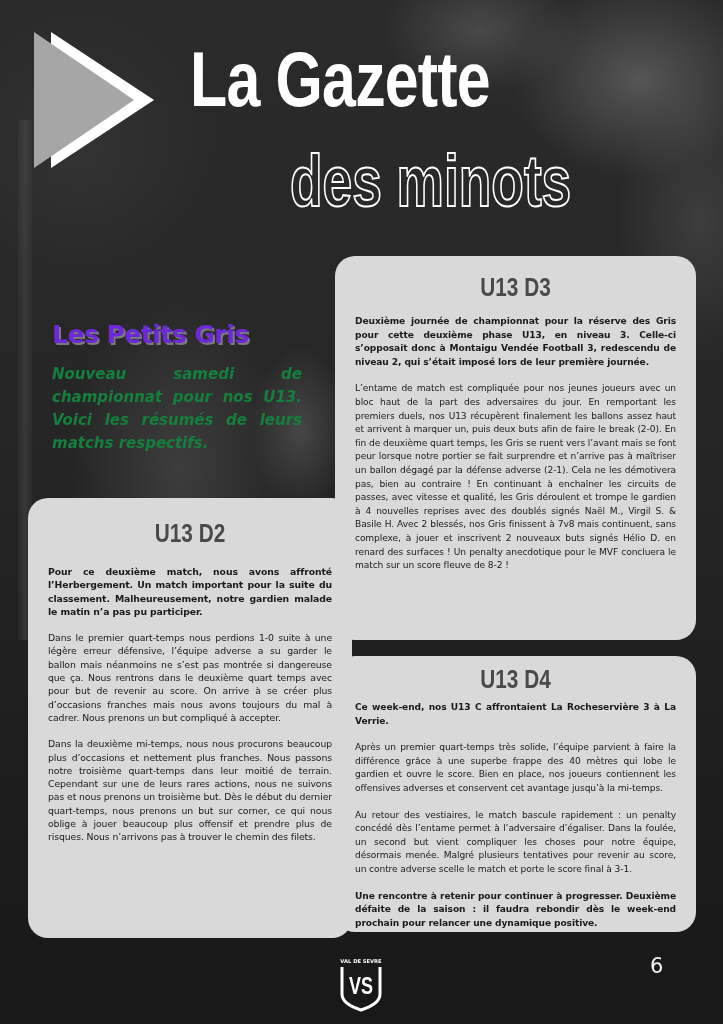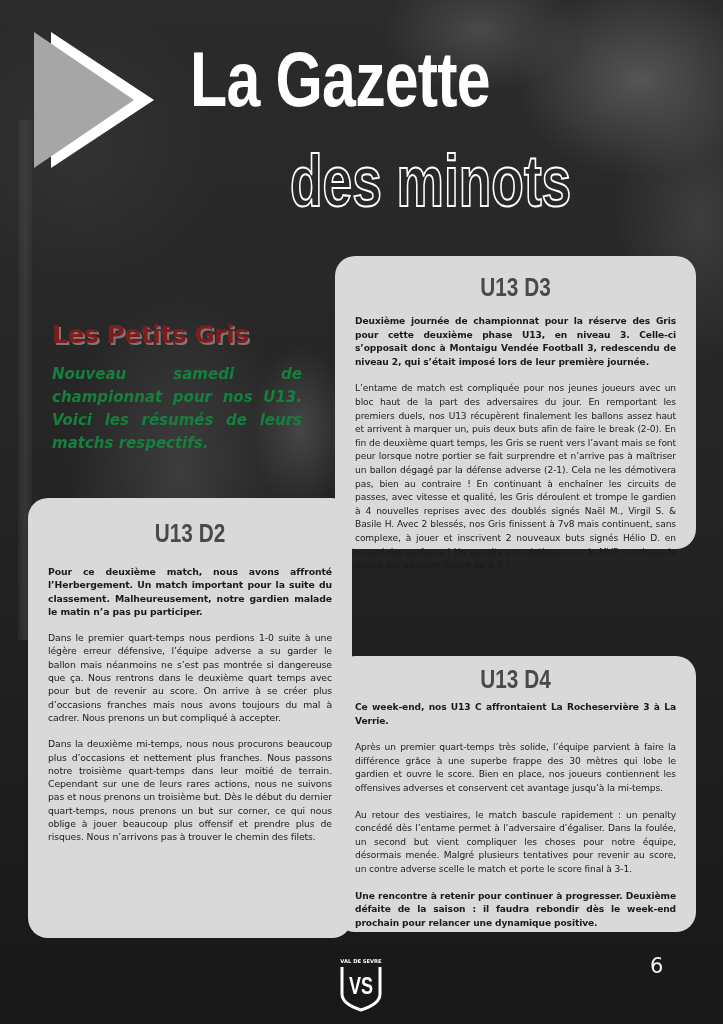--- a/index.html
+++ b/index.html
@@ -33,21 +33,21 @@
     position: absolute; left: 290px; top: 145px;
     font-family: "Liberation Sans", sans-serif; font-weight: 700;
     font-size: 72px; color: transparent; -webkit-text-stroke: 2px #ffffff;
     transform: scaleX(0.74); transform-origin: left top; line-height: 1; letter-spacing: 0;
   }
 
   
   .intro-heading {
     position: absolute; left: 52px; top: 320px;
     font-family: "DejaVu Sans", sans-serif; font-weight: 700; font-size: 25px;
-    color: #7f1d1d; text-shadow: 2px 2px 0 #7a7a7a; letter-spacing: -0.5px;
+    color: #6d28d9; text-shadow: 2px 2px 0 #7a7a7a; letter-spacing: -0.5px;
   }
   .intro-text {
     position: absolute; left: 52px; top: 363px; width: 250px;
     font-family: "DejaVu Sans", sans-serif; font-weight: 700; font-style: italic;
     font-size: 15px; line-height: 23px; color: #15803d; text-align: justify;
   }
 
   
   .card {
     position: absolute; background: #d9d9d9; border-radius: 20px;
@@ -56,21 +56,21 @@
   .card-title {
     font-family: "Liberation Sans", sans-serif; font-weight: 700; font-size: 26px;
     color: #4a4a4a; text-align: center; transform: scaleX(0.8);
   }
   .card p {
     font-family: "DejaVu Sans", sans-serif; font-size: 9.1px; line-height: 13.6px;
     text-align: justify; margin-bottom: 13px; letter-spacing: -0.1px;
   }
   .card p.bold { font-weight: 700; }
 
-  #card-d3 { left: 335px; top: 256px; width: 361px; height: 293px; padding-top: 16px; }
+  #card-d3 { left: 335px; top: 256px; width: 361px; height: 384px; padding-top: 16px; }
   #card-d3 .card-title { margin-bottom: 12px; }
   #card-d2 { left: 28px; top: 498px; width: 324px; height: 440px; padding-top: 20px; }
   #card-d2 .card-title { margin-bottom: 16px; }
   #card-d2 p { font-size: 9.3px; line-height: 13.3px; }
   #card-d4 { left: 335px; top: 656px; width: 361px; height: 276px; padding-top: 8px; }
   #card-d4 .card-title { margin-bottom: 6px; }
 
   
   .logo { position: absolute; left: 338px; top: 956px; width: 46px; height: 56px; }
   .page-number {
@@ -102,21 +102,21 @@
 <section class="card" id="card-d2">
   <div class="card-title">U13 D2</div>
   <p class="bold">Pour ce deuxième match, nous avons affronté l’Herbergement. Un match important pour la suite du classement. Malheureusement, notre gardien malade le matin n’a pas pu participer.</p>
   <p>Dans le premier quart-temps nous perdions 1-0 suite à une légère erreur défensive, l’équipe adverse a su garder le ballon mais néanmoins ne s’est pas montrée si dangereuse que ça. Nous rentrons dans le deuxième quart temps avec pour but de revenir au score. On arrive à se créer plus d’occasions franches mais nous avons toujours du mal à cadrer. Nous prenons un but compliqué à accepter.</p>
   <p>Dans la deuxième mi-temps, nous nous procurons beaucoup plus d’occasions et nettement plus franches. Nous passons notre troisième quart-temps dans leur moitié de terrain. Cependant sur une de leurs rares actions, nous ne suivons pas et nous prenons un troisième but. Dès le début du dernier quart-temps, nous prenons un but sur corner, ce qui nous oblige à jouer beaucoup plus offensif et prendre plus de risques. Nous n’arrivons pas à trouver le chemin des filets.</p>
 </section>
 
 <section class="card" id="card-d4">
   <div class="card-title">U13 D4</div>
   <p class="bold">Ce week-end, nos U13 C affrontaient La Rocheservière 3 à La Verrie.</p>
-  <p>Après un premier quart-temps très solide, l’équipe parvient à faire la différence grâce à une superbe frappe des 30 mètres qui lobe le gardien et ouvre le score. Bien en place, nos joueurs contiennent les offensives adverses et conservent cet avantage jusqu’à la mi-temps.</p>
+  <p>Après un premier quart-temps très solide, l’équipe parvient à faire la différence grâce à une superbe frappe des 40 mètres qui lobe le gardien et ouvre le score. Bien en place, nos joueurs contiennent les offensives adverses et conservent cet avantage jusqu’à la mi-temps.</p>
   <p>Au retour des vestiaires, le match bascule rapidement : un penalty concédé dès l’entame permet à l’adversaire d’égaliser. Dans la foulée, un second but vient compliquer les choses pour notre équipe, désormais menée. Malgré plusieurs tentatives pour revenir au score, un contre adverse scelle le match et porte le score final à 3-1.</p>
   <p class="bold">Une rencontre à retenir pour continuer à progresser. Deuxième défaite de la saison : il faudra rebondir dès le week-end prochain pour relancer une dynamique positive.</p>
 </section>
 
 <svg class="logo" viewBox="0 0 46 56">
   <text x="23" y="7" text-anchor="middle" font-family="DejaVu Sans, sans-serif" font-size="5.2" font-weight="700" fill="#ffffff">VAL DE SEVRE</text>
   <path d="M4 11 L4 38 Q4 48 23 54 Q42 48 42 38 L42 11" fill="none" stroke="#ffffff" stroke-width="3"></path>
   <text x="23" y="38" text-anchor="middle" font-family="Liberation Sans, sans-serif" font-size="24" font-weight="700" fill="#ffffff" transform="translate(23 0) scale(0.75 1) translate(-23 0)">VS</text>
 </svg>
 <div class="page-number">6</div>

